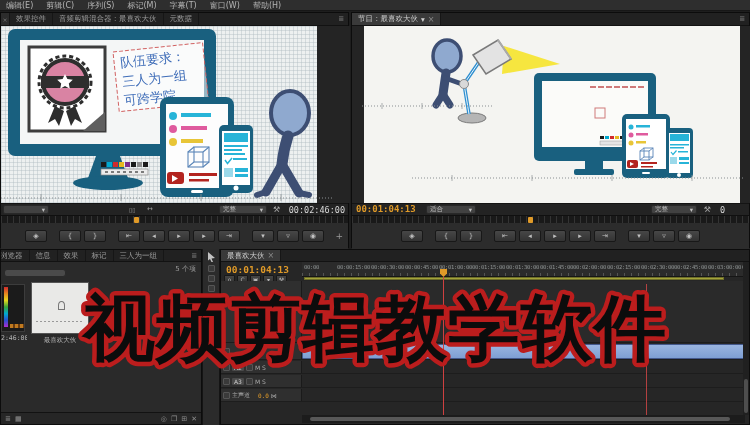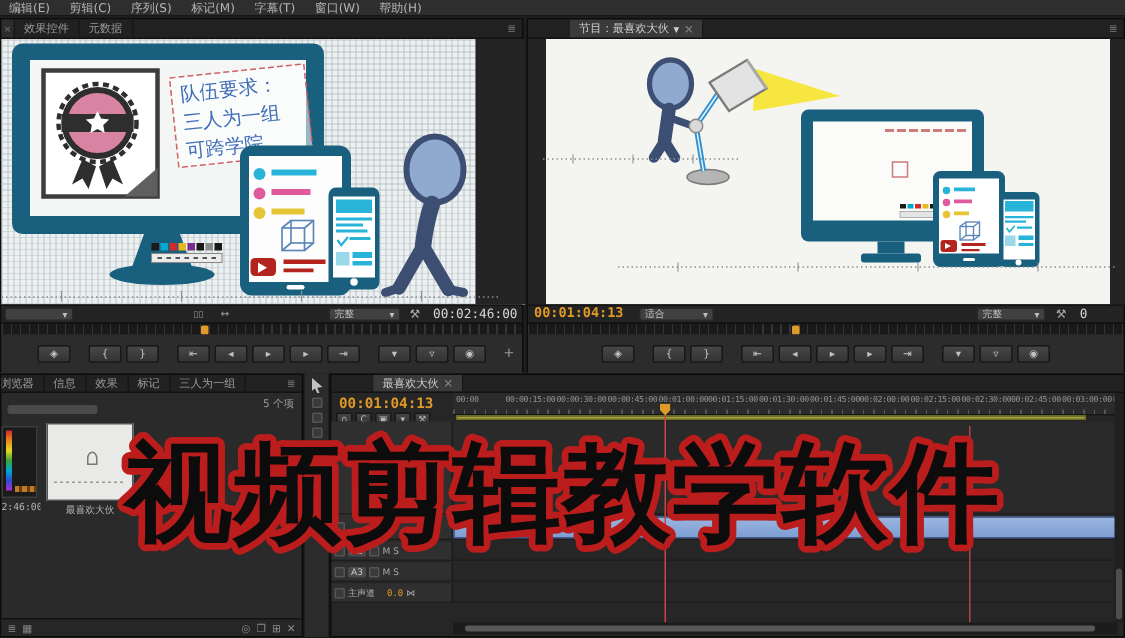--- a/index.html
+++ b/index.html
@@ -15,21 +15,21 @@
   .menubar { left:0; top:0; width:750px; height:11px; background:#2e2e2e;
     display:flex; align-items:center; gap:13px; padding-left:6px;
     font-size:8px; color:#b4b4b4; border-bottom:1px solid #171717; }
 
   
   .group { background:#232323; border:1px solid #0c0c0c; }
   .tabbar { position:absolute; left:0; top:0; right:0; height:13px; background:#212121;
     display:flex; align-items:stretch; border-bottom:1px solid #121212; overflow:hidden; }
   .tab { display:flex; align-items:center; gap:3px; padding:0 6px; font-size:7.5px;
     color:#9a9a9a; border-right:1px solid #161616; white-space:nowrap; }
-  .tab.active { background:#3a3a3a; color:#cfcfcf;margin-left:28px; }
+  .tab.active { background:#3a3a3a; color:#cfcfcf; }
   .tab .x { color:#8a8a8a; font-size:8px; }
   .pmenu { margin-left:auto; padding:0 4px; display:flex; align-items:center; font-size:7px; color:#7d7d7d; }
   .tinybox { width:9px; background:#2c2c2c; border-right:1px solid #161616;
     display:flex;align-items:center;justify-content:center; font-size:6px; color:#777; }
 
   .viewer { position:absolute; left:0; top:13px; height:177px; overflow:hidden; }
   .gridpaper { background-color:#edf0f0;
     background-image:
       repeating-linear-gradient(0deg, rgba(170,182,188,.38) 0 1px, transparent 1px 4px),
       repeating-linear-gradient(90deg, rgba(170,182,188,.38) 0 1px, transparent 1px 4px); }
@@ -83,20 +83,23 @@
     <span>字幕(T)</span>
     <span>窗口(W)</span>
     <span>帮助(H)</span>
   </div>
 
   <div class="abs group" style="left:0;top:12px;width:349px;height:236px;">
     <div class="tabbar">
       <div class="tinybox">×</div>
       <div class="tab">
           <span>效果控件</span>
+        </div>
+      <div class="tab">
+          <span>音频剪辑混合器：最喜欢大伙</span>
         </div>
       <div class="tab">
           <span>元数据</span>
         </div>
       <div class="pmenu">
           <span>≣</span>
         </div>
     </div>
 
     <div class="viewer gridpaper" style="width:349px;">

